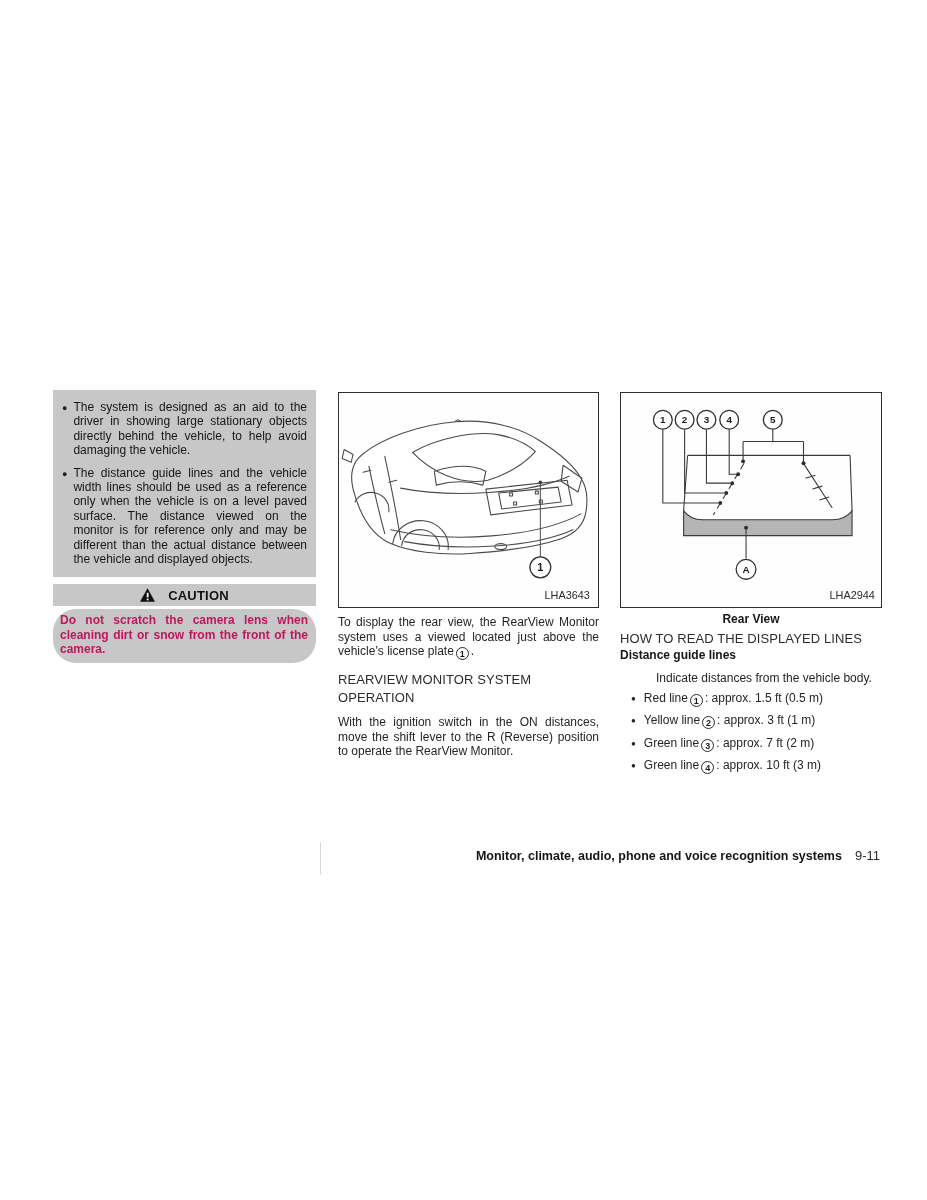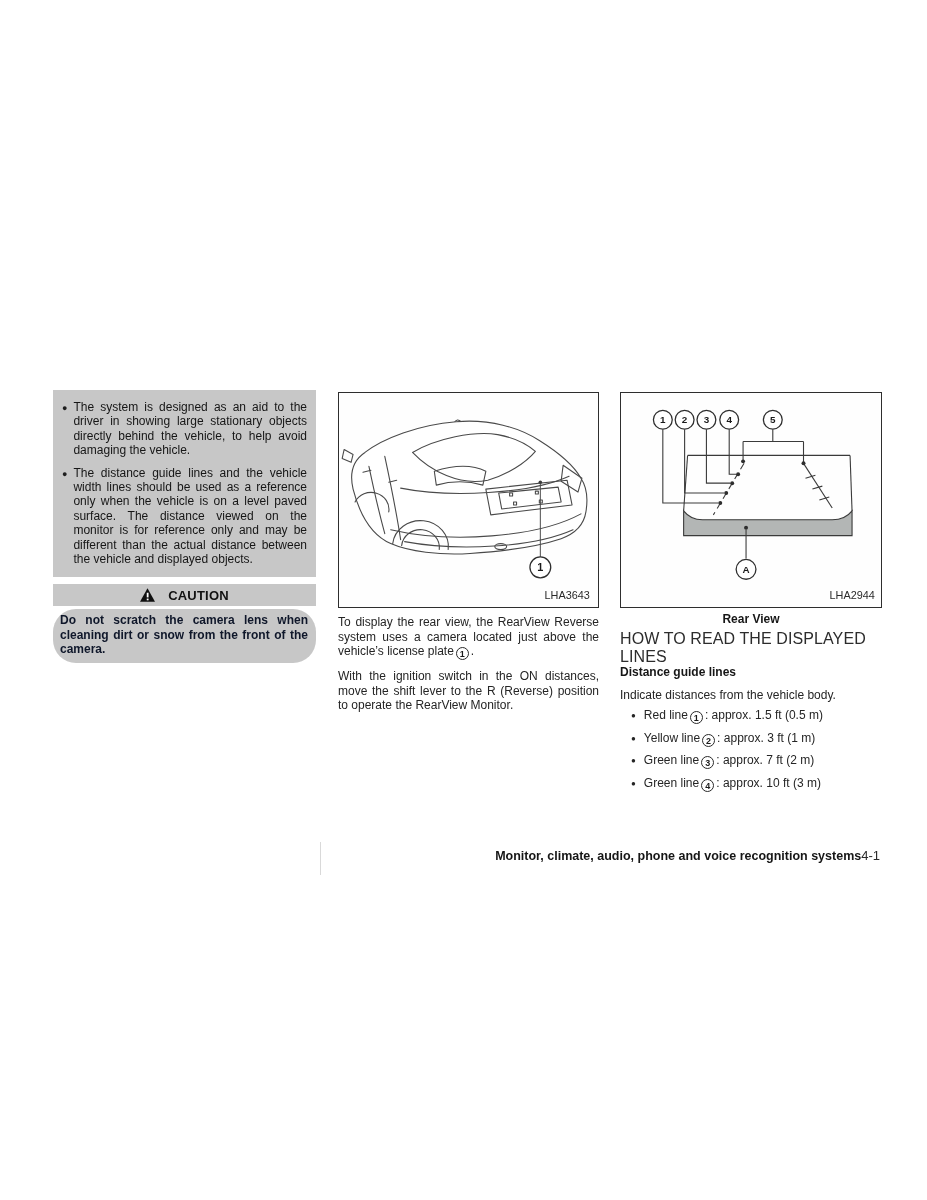--- a/index.html
+++ b/index.html
@@ -34,73 +34,73 @@
   .caution-bar {
     margin-top:7px; background:#c7c7c7; height:22px;
     display:flex; align-items:center; justify-content:center; gap:13px;
   }
   .caution-bar .cap-label { font-size:13px; font-weight:bold; color:#111; letter-spacing:0.2px; }
   .caution-icon svg { display:block; }
   .caution-box {
     margin-top:3px; background:#c7c7c7;
     padding:4px 8px 6px 7px;
     font-size:12px; line-height:14.4px; font-weight:bold;
-    text-align:justify; color:#0f172a;border-radius:23px;
+    text-align:justify; color:#be185d;border-radius:23px;
   }
   .body-par {
     font-size:12px; line-height:14.6px;
     text-align:justify; color:#252525;
   }
   .col-left .body-par { margin-top:9px; }
 
   
   .fig-frame {
     width:100%; height:216px;
     border:1px solid #2e2e2e;
     background:#fefefe;
   }
   .fig-frame svg { display:block; width:100%; height:100%; }
 
   
   .section-heading {
-    font-size:16px; line-height:17.5px; font-weight:400;
+    font-size:13px; line-height:17.5px; font-weight:400;
     color:#2c2c2c; letter-spacing:0.1px;
   }
   .col-mid .body-par { margin-top:7px; }
   .col-mid .section-heading { margin-top:11px; }
   .col-mid .body-par.after-heading { margin-top:9px; }
 
   .fig-caption {
     margin-top:4px; text-align:center;
     font-size:12px; font-weight:bold; color:#161616;
   }
   .col-right .section-heading { margin-top:4px; }
   .col-right .body-par { margin-top:10px; }
   .sub-heading {
     font-size:12px; font-weight:bold; color:#161616;
   }
-  .intro-line { margin-top:9px; font-size:12px; color:#252525; }
+  .intro-line { margin-top:9px; font-size:12px; color:#252525;margin-left:36px; }
   .dlist { margin-top:6px; }
   .ditem { display:flex; margin-bottom:6.5px; font-size:12px; color:#252525; }
   .ddot { font-size:8px; line-height:15px; padding:0 8px 0 11px; }
   .dtext { line-height:15px; }
 
   
   .cnum {
     display:inline-block; width:13px; height:13px; line-height:12px;
     border:1.2px solid #2a2a2a; border-radius:50%;
     font-size:9px; font-weight:bold; text-align:center;
     vertical-align:-2px; margin:0 2px; color:#1a1a1a;
     background:#fff;
   }
 
   
   .footer {
     position:absolute; top:848px; right:47px;
-    display:flex; align-items:baseline; 
+    display:flex; align-items:baseline; gap:13px;
   }
   .footer-title { font-size:12.5px; font-weight:bold; color:#161616; }
   .footer-page  { font-size:13px; color:#2a2a2a; }
 
   
   .scan-line {
     position:absolute; left:320px; top:842px; width:1px; height:33px;
     background:#d9d9d9;
   }
 </style>
@@ -184,23 +184,24 @@
         </g>
         <g>
           <circle cx="203" cy="176" r="10.5" fill="#ffffff" stroke="#2e2e2e" stroke-width="1.3"></circle>
           <text x="203" y="180" text-anchor="middle" font-size="11" font-weight="bold" fill="#1a1a1a">1</text>
         </g>
         <text x="253" y="208" text-anchor="end" font-size="11" fill="#2a2a2a">LHA3643</text>
       </svg>
     </div>
 
     <div class="body-par">
-      <span>To display the rear view, the RearView Reverse system uses a camera located just above the vehicle’s license plate</span><span class="cnum">1</span><span>.</span>
-    </div>
-
+      <span>To display the rear view, the RearView Monitor system uses a viewed located just above the vehicle’s license plate</span><span class="cnum">1</span><span>.</span>
+    </div>
+
+    <div class="section-heading">REARVIEW MONITOR SYSTEM OPERATION</div>
 
     <div class="body-par after-heading">With the ignition switch in the ON distances, move the shift lever to the R (Reverse) position to operate the RearView Monitor.</div>
   </div>
 
   <div class="col col-right">
 
     <div class="fig-frame">
       <svg viewBox="0 0 262 216">
         <g fill="none" stroke="#3a3a3a" stroke-width="1.1">
 
@@ -280,16 +281,16 @@
       <div class="ditem">
         <span class="ddot">●</span>
         <span class="dtext"><span>Green line</span><span class="cnum">4</span><span>: approx. 10 ft (3 m)</span></span>
       </div>
     </div>
   </div>
 
   <div class="scan-line"></div>
   <div class="footer">
     <span class="footer-title">Monitor, climate, audio, phone and voice recognition systems</span>
-    <span class="footer-page">4-1</span>
+    <span class="footer-page">9-11</span>
   </div>
 
 </div>
 
 </body></html>

